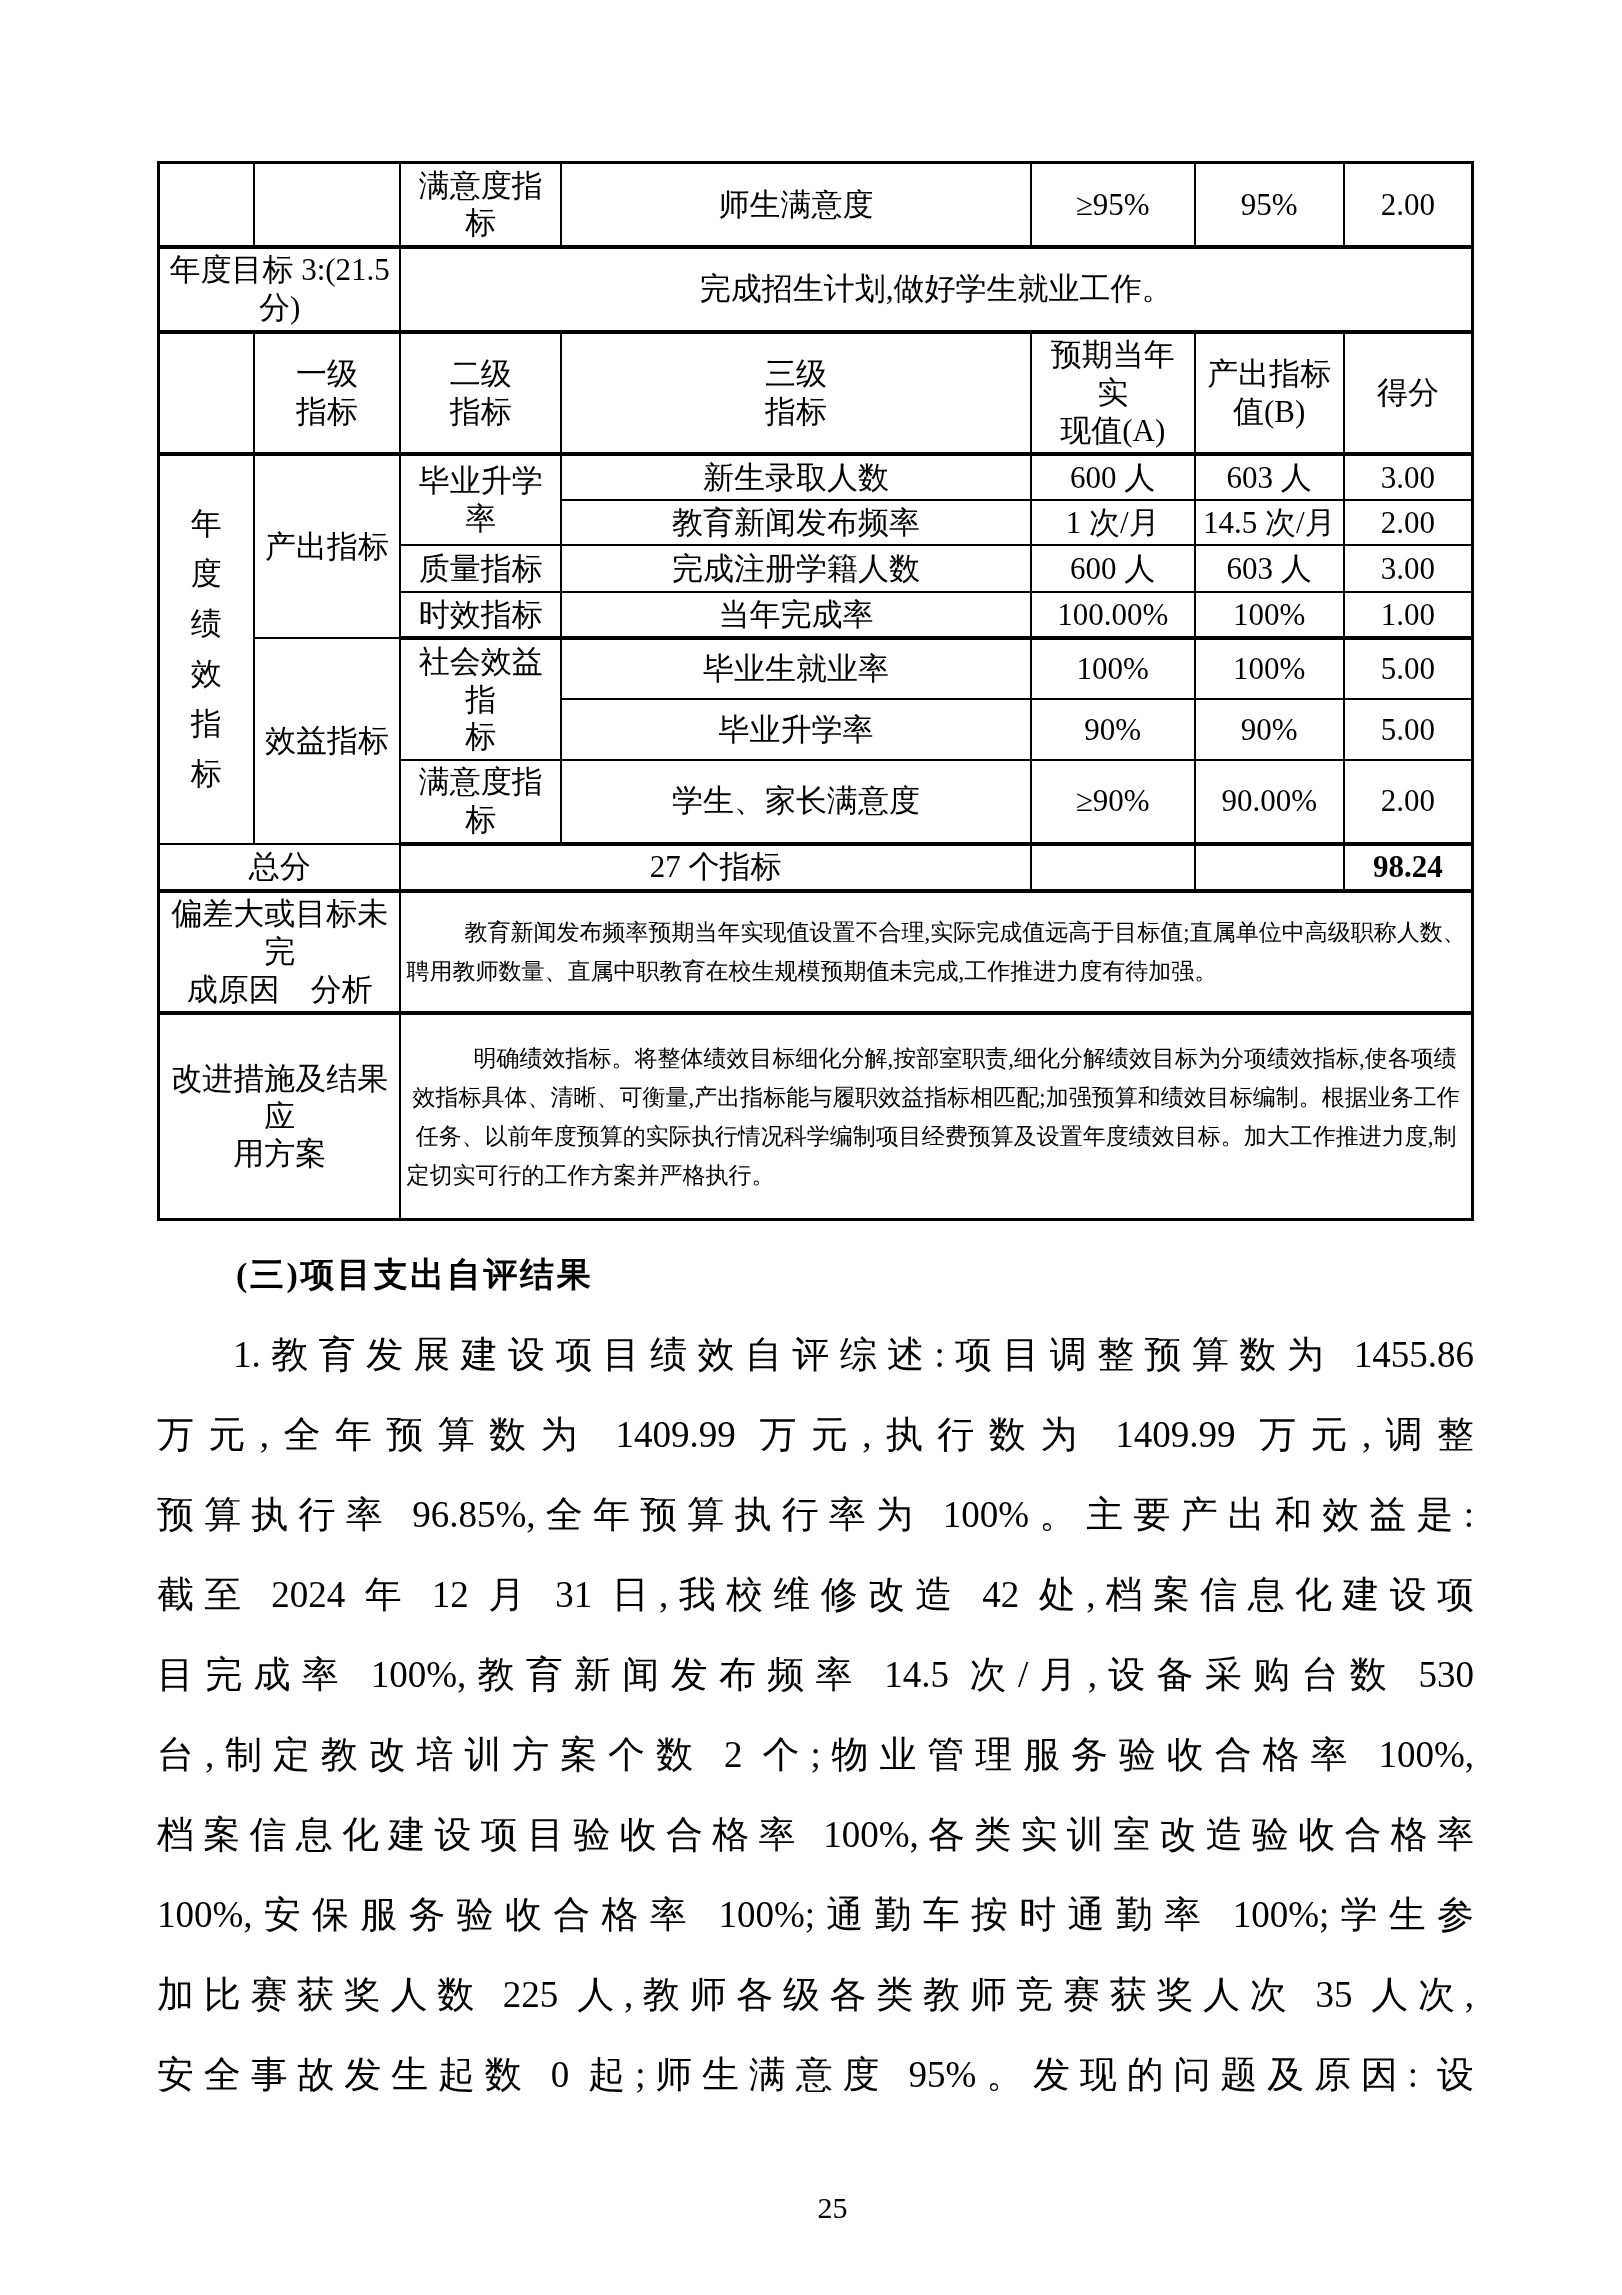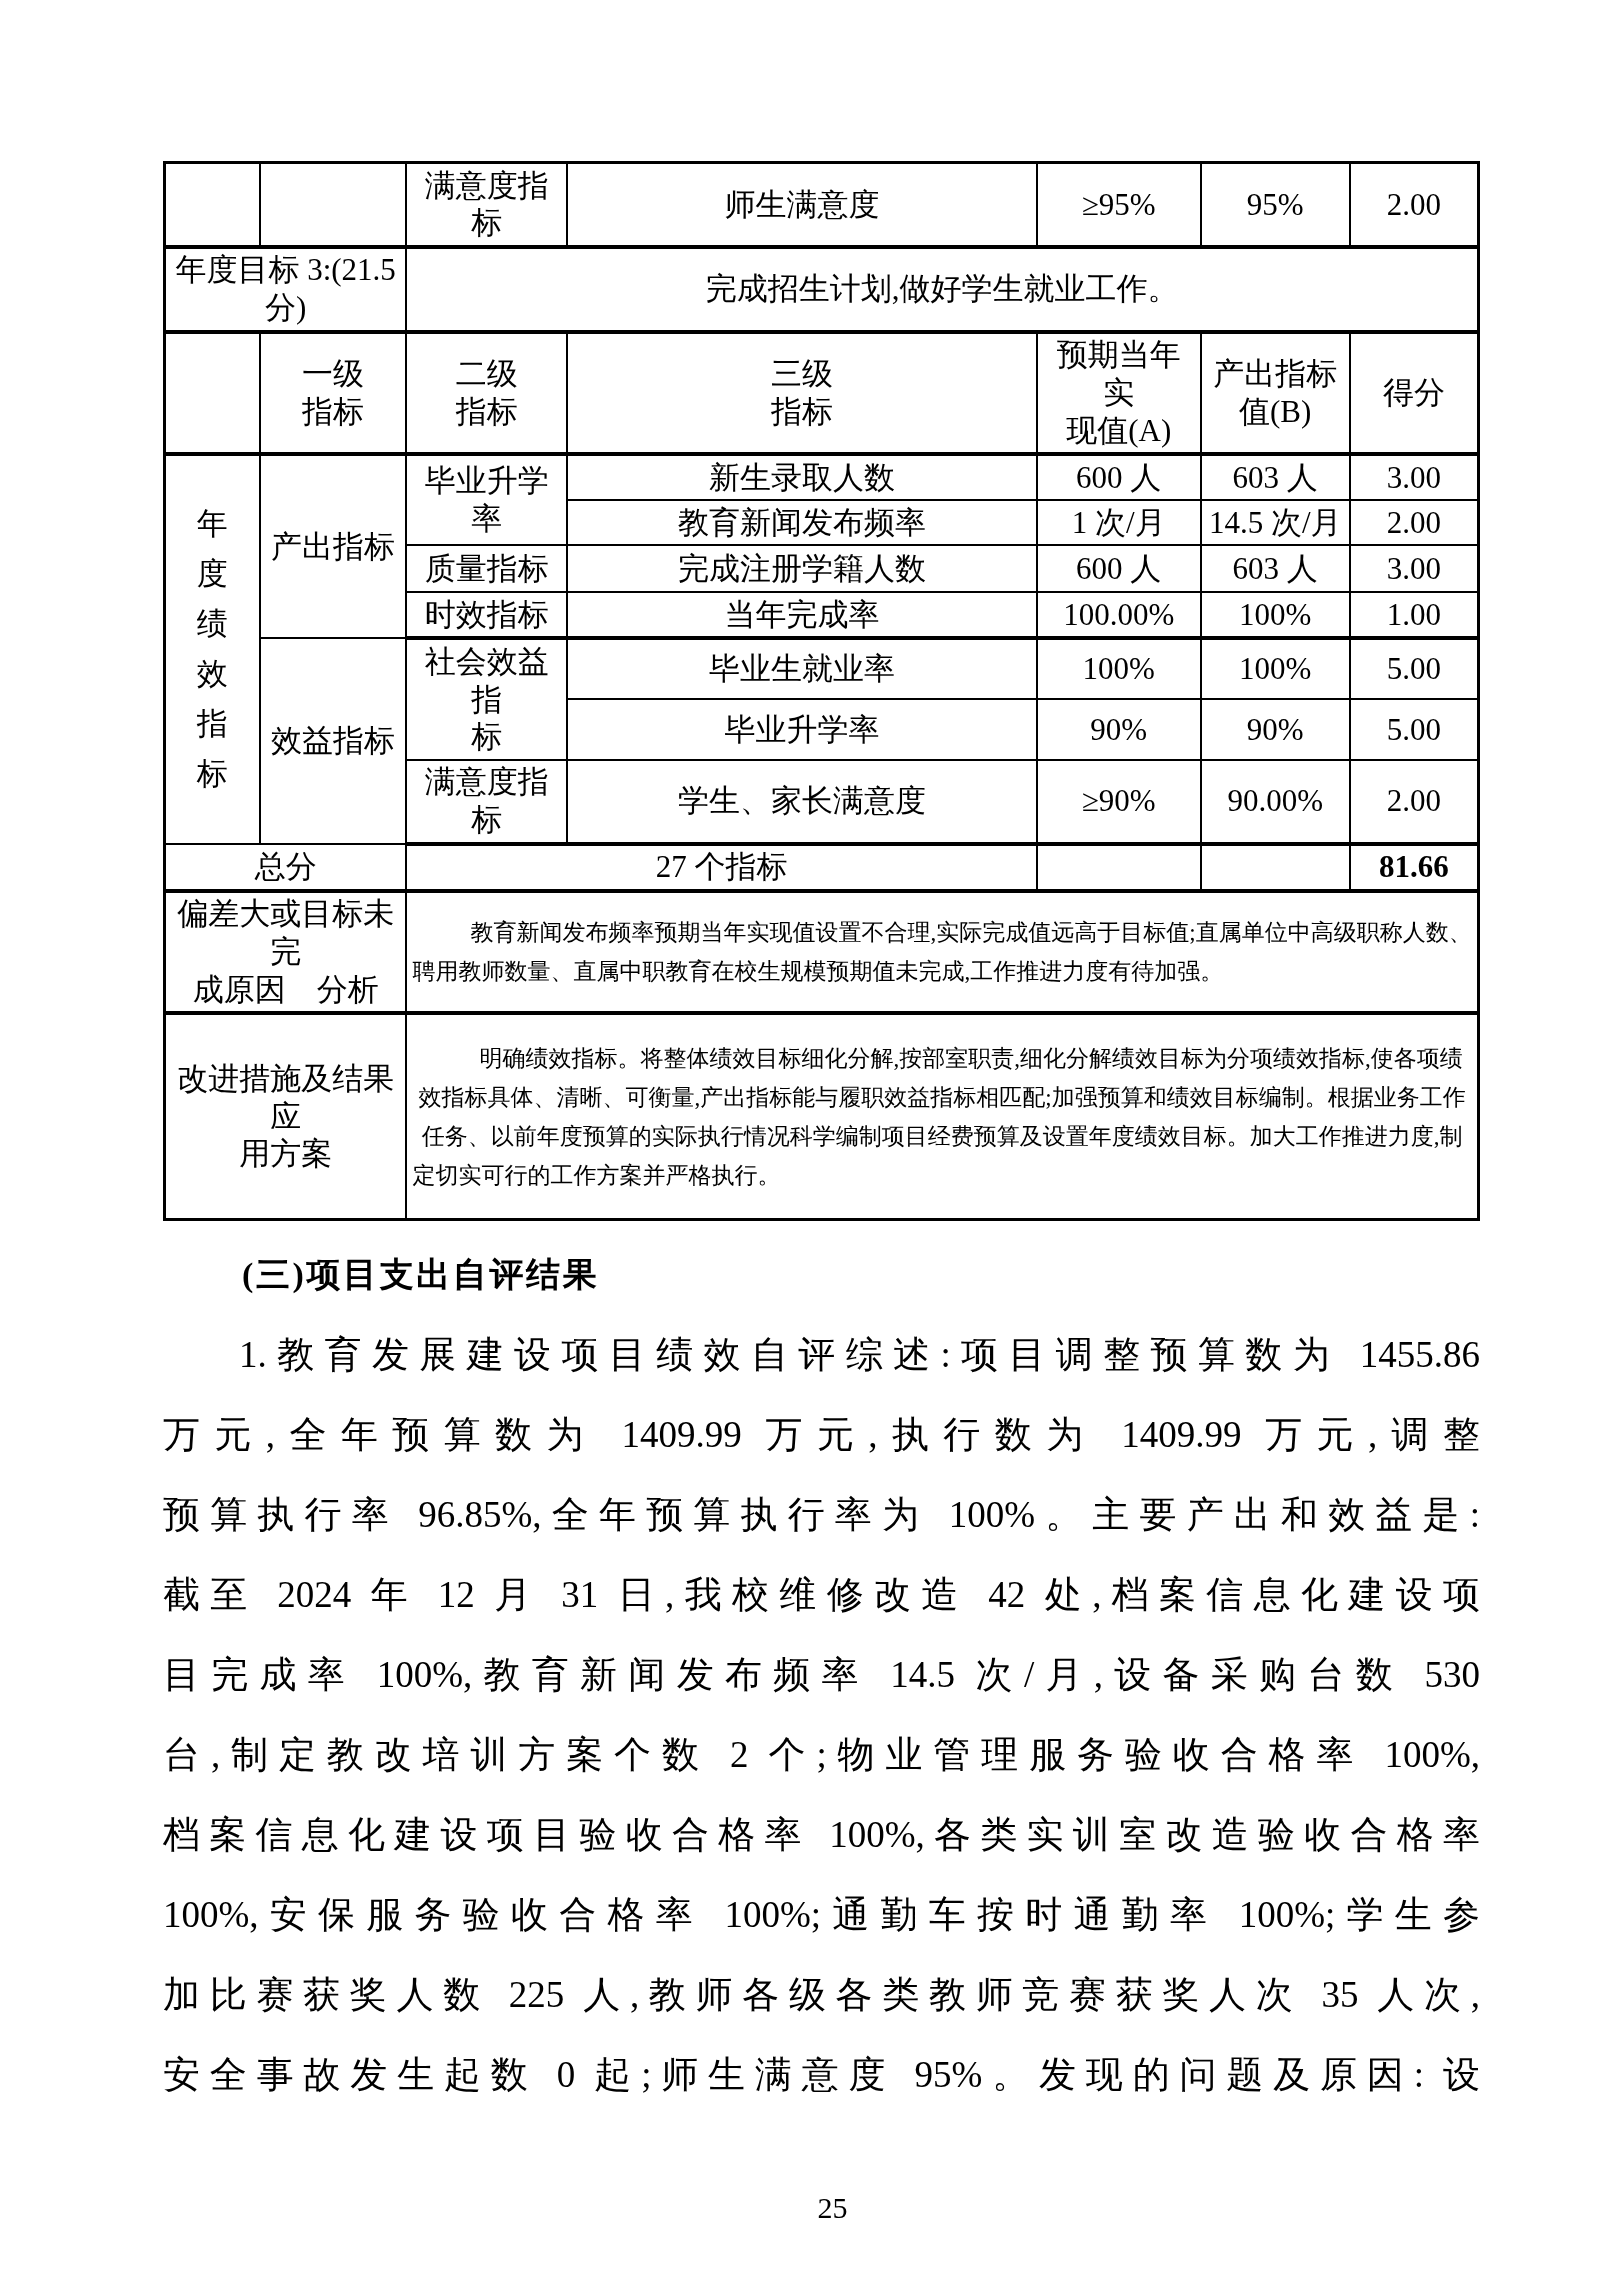--- a/index.html
+++ b/index.html
@@ -8,21 +8,21 @@
     position: relative;
     width: 1623px;
     height: 2295px;
     background: #ffffff;
     font-family: "Liberation Serif", serif;
     color: #000;
     overflow: hidden;
   }
   .doc {
     position: absolute;
-    left: 163px;
+    left: 157px;
     top: 161px;
     width: 1317px;
     font-family: Liberation Serif, serif;
   }
   
   table.report {
     width: 100%;
     border-collapse: collapse;
     table-layout: fixed;
     border: 3.9px solid #000;
@@ -187,21 +187,21 @@
         <td>≥90%</td>
         <td>90.00%</td>
         <td>2.00</td>
       </tr>
 
       <tr class="tb" style="height:47px">
         <td colspan="2">总分</td>
         <td colspan="2">27 个指标</td>
         <td></td>
         <td></td>
-        <td class="score-total">81.66</td>
+        <td class="score-total">98.24</td>
       </tr>
 
       <tr class="tb" style="height:116px">
         <td colspan="2" class="pre">偏差大或目标未完
 成原因　分析</td>
         <td colspan="5" class="longtext">教育新闻发布频率预期当年实现值设置不合理,实际完成值远高于目标值;直属单位中高级职称人数、聘用教师数量、直属中职教育在校生规模预期值未完成,工作推进力度有待加强。</td>
       </tr>
 
       <tr style="height:206px">
         <td colspan="2" class="pre">改进措施及结果应

